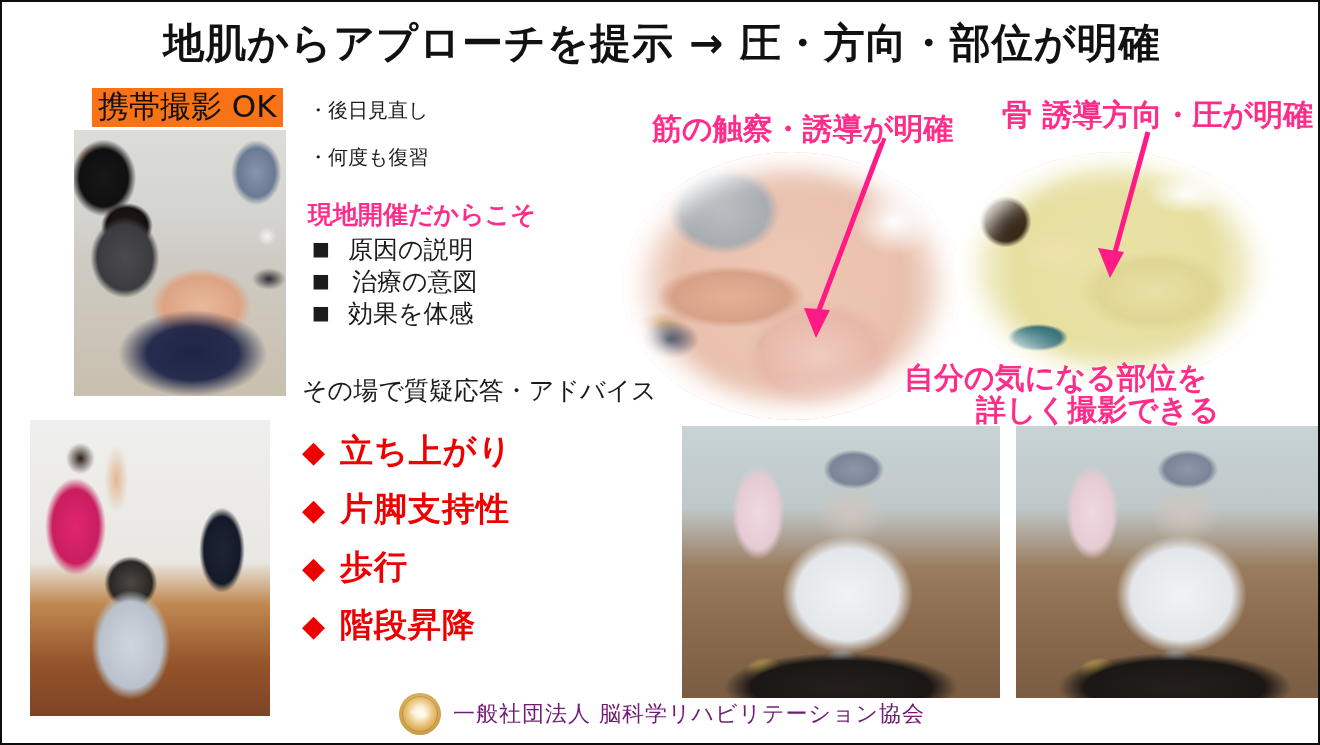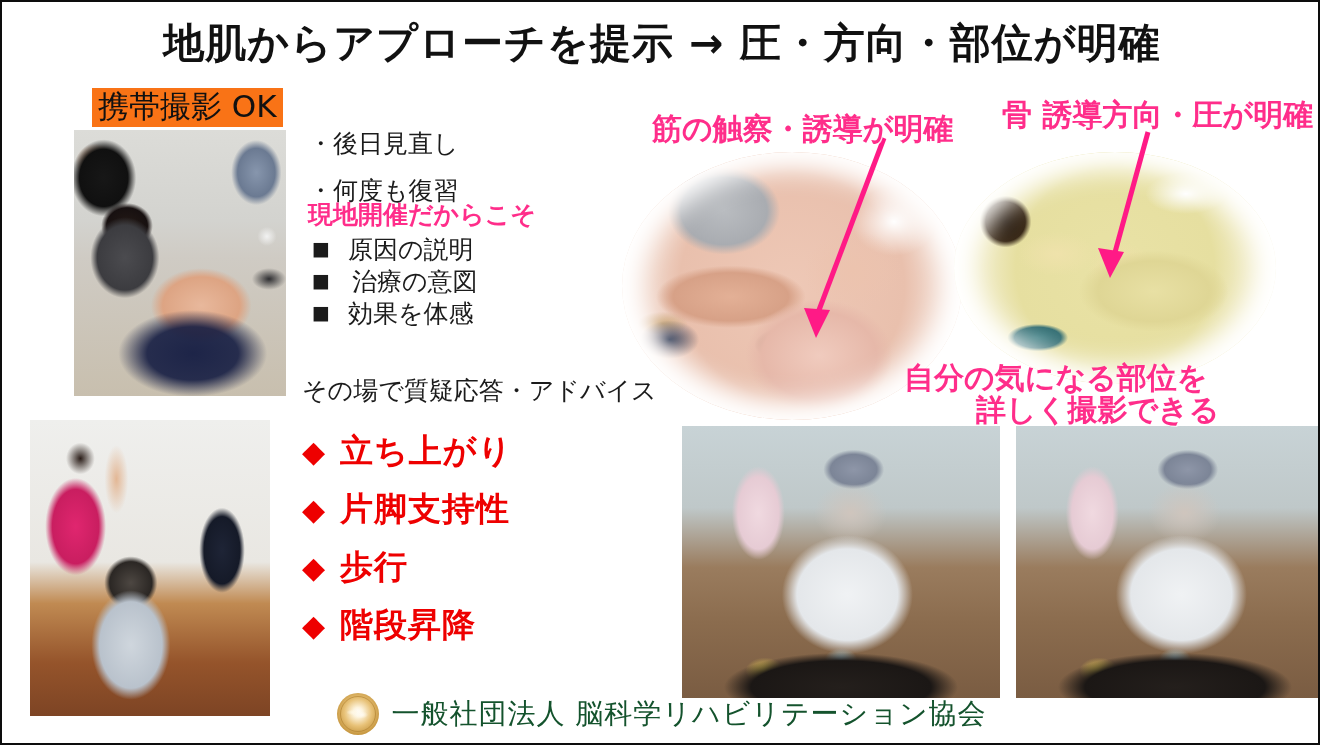--- a/index.html
+++ b/index.html
@@ -135,24 +135,23 @@
   #photo-meal-1 { left: 680px; }
   #photo-meal-2 { left: 1014px; }
 
   
   .arrow-svg { position: absolute; overflow: visible; }
 
   
   .txt { position: absolute; white-space: nowrap; font-family: "DejaVu Sans", "Liberation Sans", sans-serif; }
 
   .plain-bullet {
-    font-size: 25px;
+    font-size: 20px;
     color: #1b1b1b;
     font-weight: 400;
-    margin-top: 30px;
   }
   .pink-head {
     font-size: 25px;
     font-weight: 700;
     color: #ff2d8a;
   }
   .sq-bullet {
     font-size: 25px;
     color: #1b1b1b;
     font-weight: 400;
@@ -214,22 +213,22 @@
     background:
       radial-gradient(ellipse 11px 4px at 32% 40%, #fff8e6 0%, rgba(255,248,230,0) 72%),
       radial-gradient(ellipse 9px 5px at 66% 58%, #fffaf0 0%, rgba(255,250,240,0) 72%);
   }
   #footer-logo::after {
     content: "";
     position: absolute; inset: 3px; border-radius: 50%;
     border: 1.5px solid rgba(168,120,40,.55);
   }
   #footer-text {
-    font-size: 28px;
-    color: #14532d;
+    font-size: 22px;
+    color: #701a75;
     letter-spacing: 1px;
     font-family: "DejaVu Sans", "Liberation Sans", sans-serif;
     white-space: nowrap;
   }
 </style>
 </head>
 <body>
 
 <div id="slide">
 

